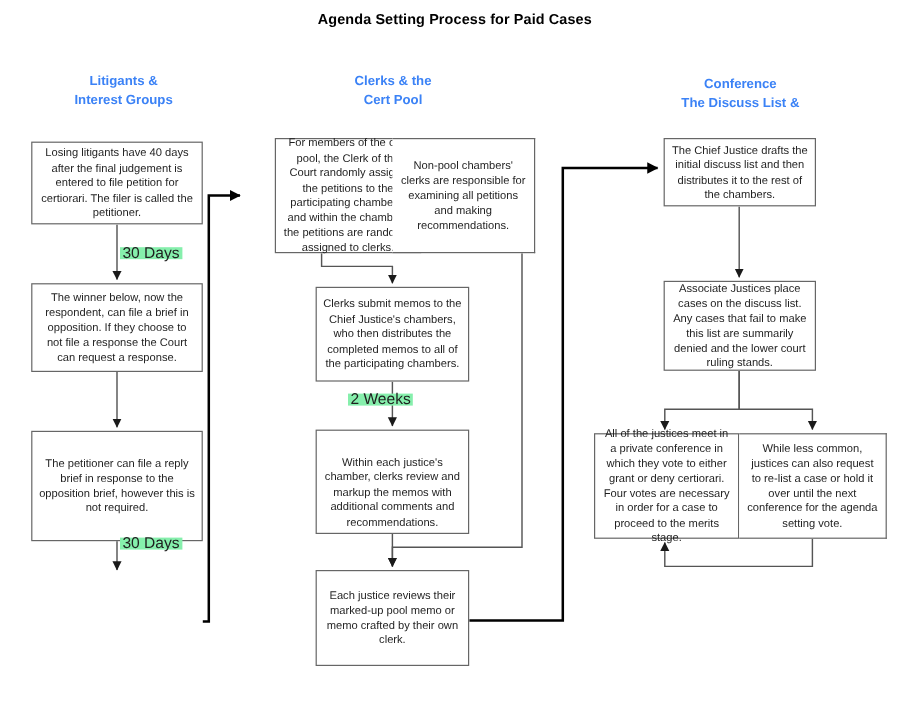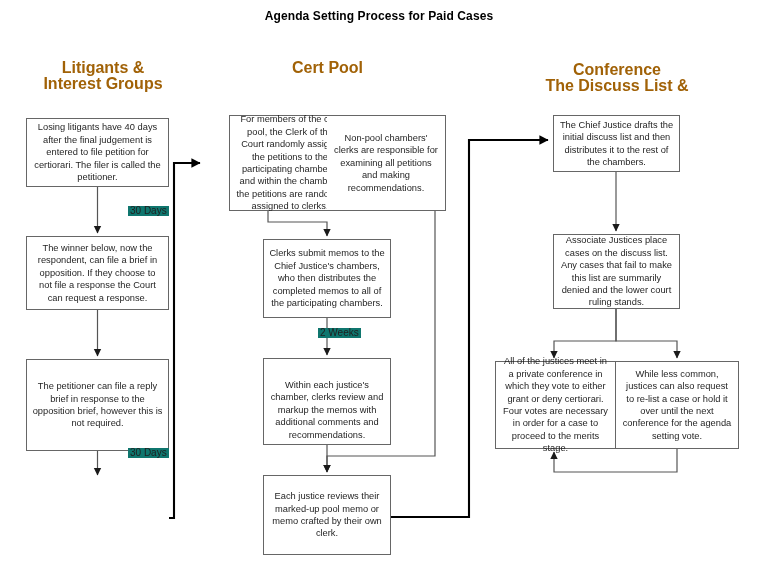--- a/index.html
+++ b/index.html
@@ -34,24 +34,24 @@
     width: 758px;
     text-align: center;
     font-size: 12px;
     font-weight: bold;
     letter-spacing: 0.1px;
     color: #000000;
   }
   .col-head {
     position: absolute;
     text-align: center;
-    font-size: 16px;
+    font-size: 11px;
     font-weight: bold;
     line-height: 16px;
-    color: #a16207;
+    color: #3b82f6;
   }
   .node {
     position: absolute;
     box-sizing: border-box;
     border: 1px solid #666666;
     background: #ffffff;
     display: flex;
     align-items: center;
     justify-content: center;
     text-align: center;
@@ -61,41 +61,41 @@
     padding: 3px 5px;
   }
   .node.split-left {
     border-right: 1px solid #666666;
   }
   .node.split-right {
     border-left: none;
   }
   .edge-label {
     position: absolute;
-    font-size: 10px;
+    font-size: 13px;
     line-height: 10px;
     color: #1f1f1f;
     white-space: nowrap;
-    background: #0f766e;
+    background: #86efac;
     padding: 0 2px;
-    margin-left: 28px;
   }
 </style>
 </head>
 <body>
 
 <div id="canvas">
 
   <div class="title">Agenda Setting Process for Paid Cases</div>
 
   <div class="col-head" style="left:18px; top:60px; width:170px;">
     <div>Litigants &amp;</div>
     <div>Interest Groups</div>
   </div>
   <div class="col-head" style="left:245px; top:60px; width:165px;">
+    <div>Clerks &amp; the</div>
     <div>Cert Pool</div>
   </div>
   <div class="col-head" style="left:527px; top:62px; width:180px;">
     <div>Conference</div>
     <div>The Discuss List &amp;</div>
   </div>
 
   <svg id="edges" viewBox="0 0 758 587">
     <defs>
       <marker id="arrThin" markerWidth="9" markerHeight="9" refX="7.2" refY="4.5" orient="auto" markerUnits="userSpaceOnUse">

